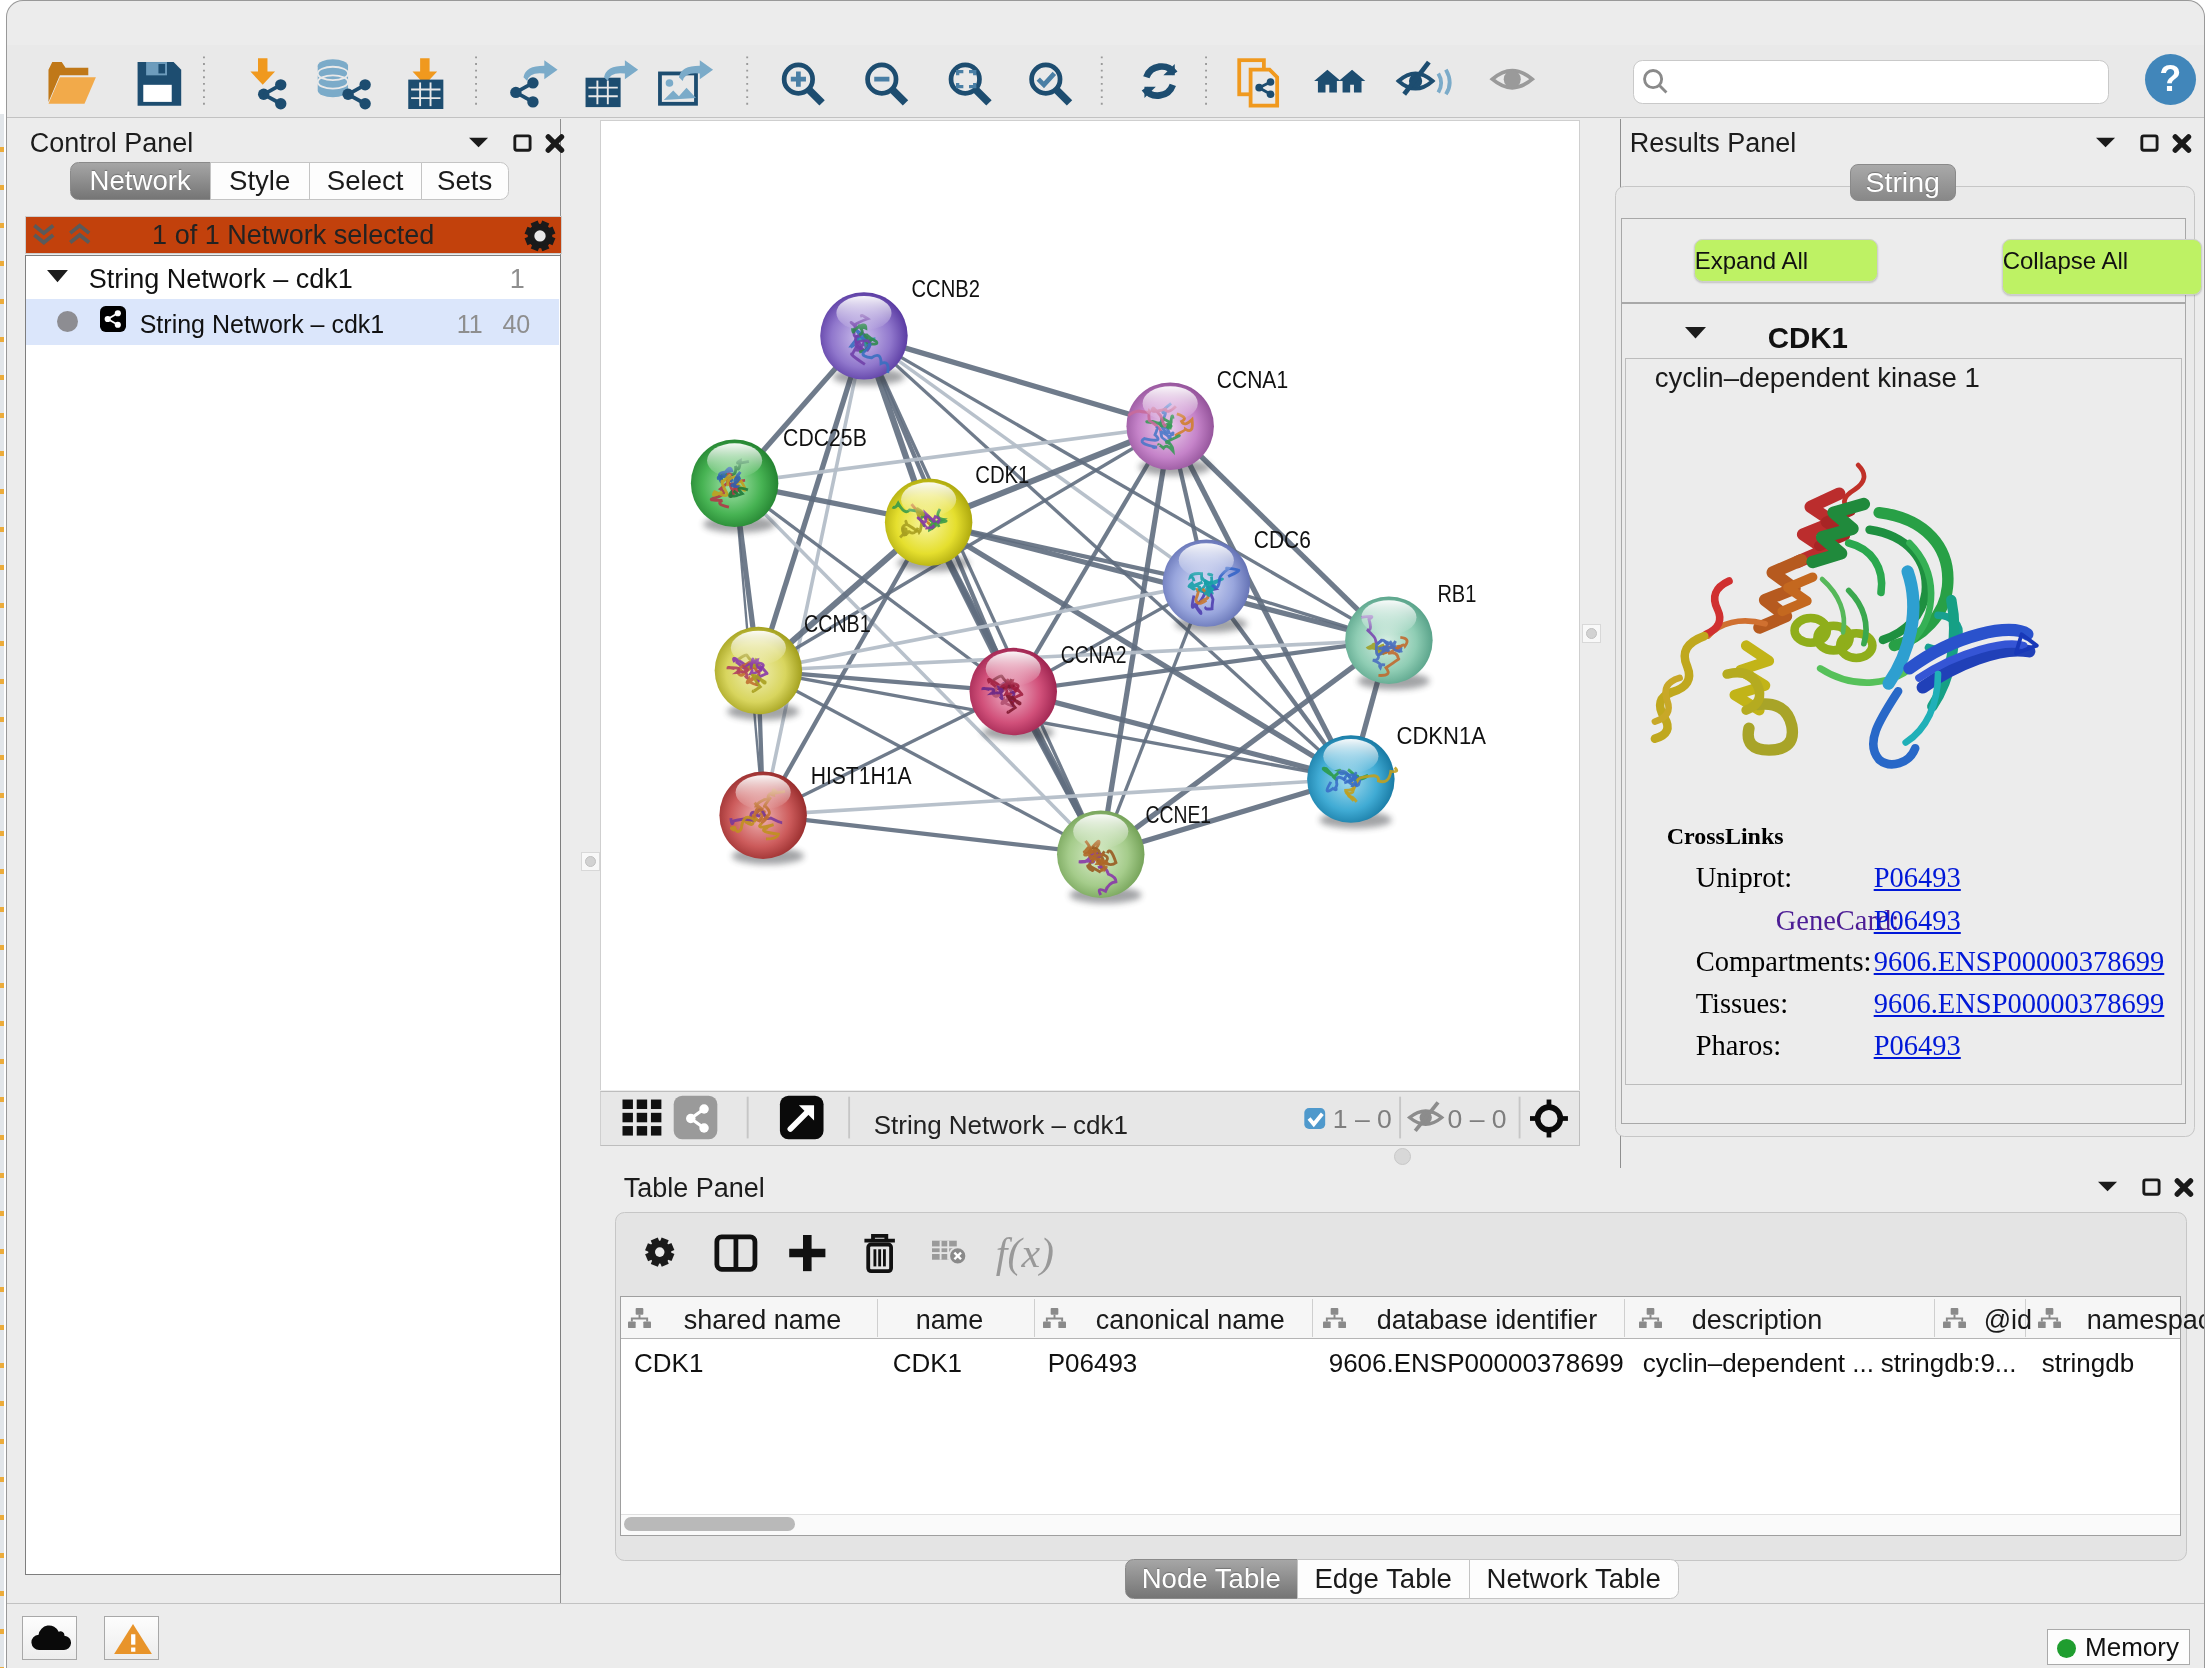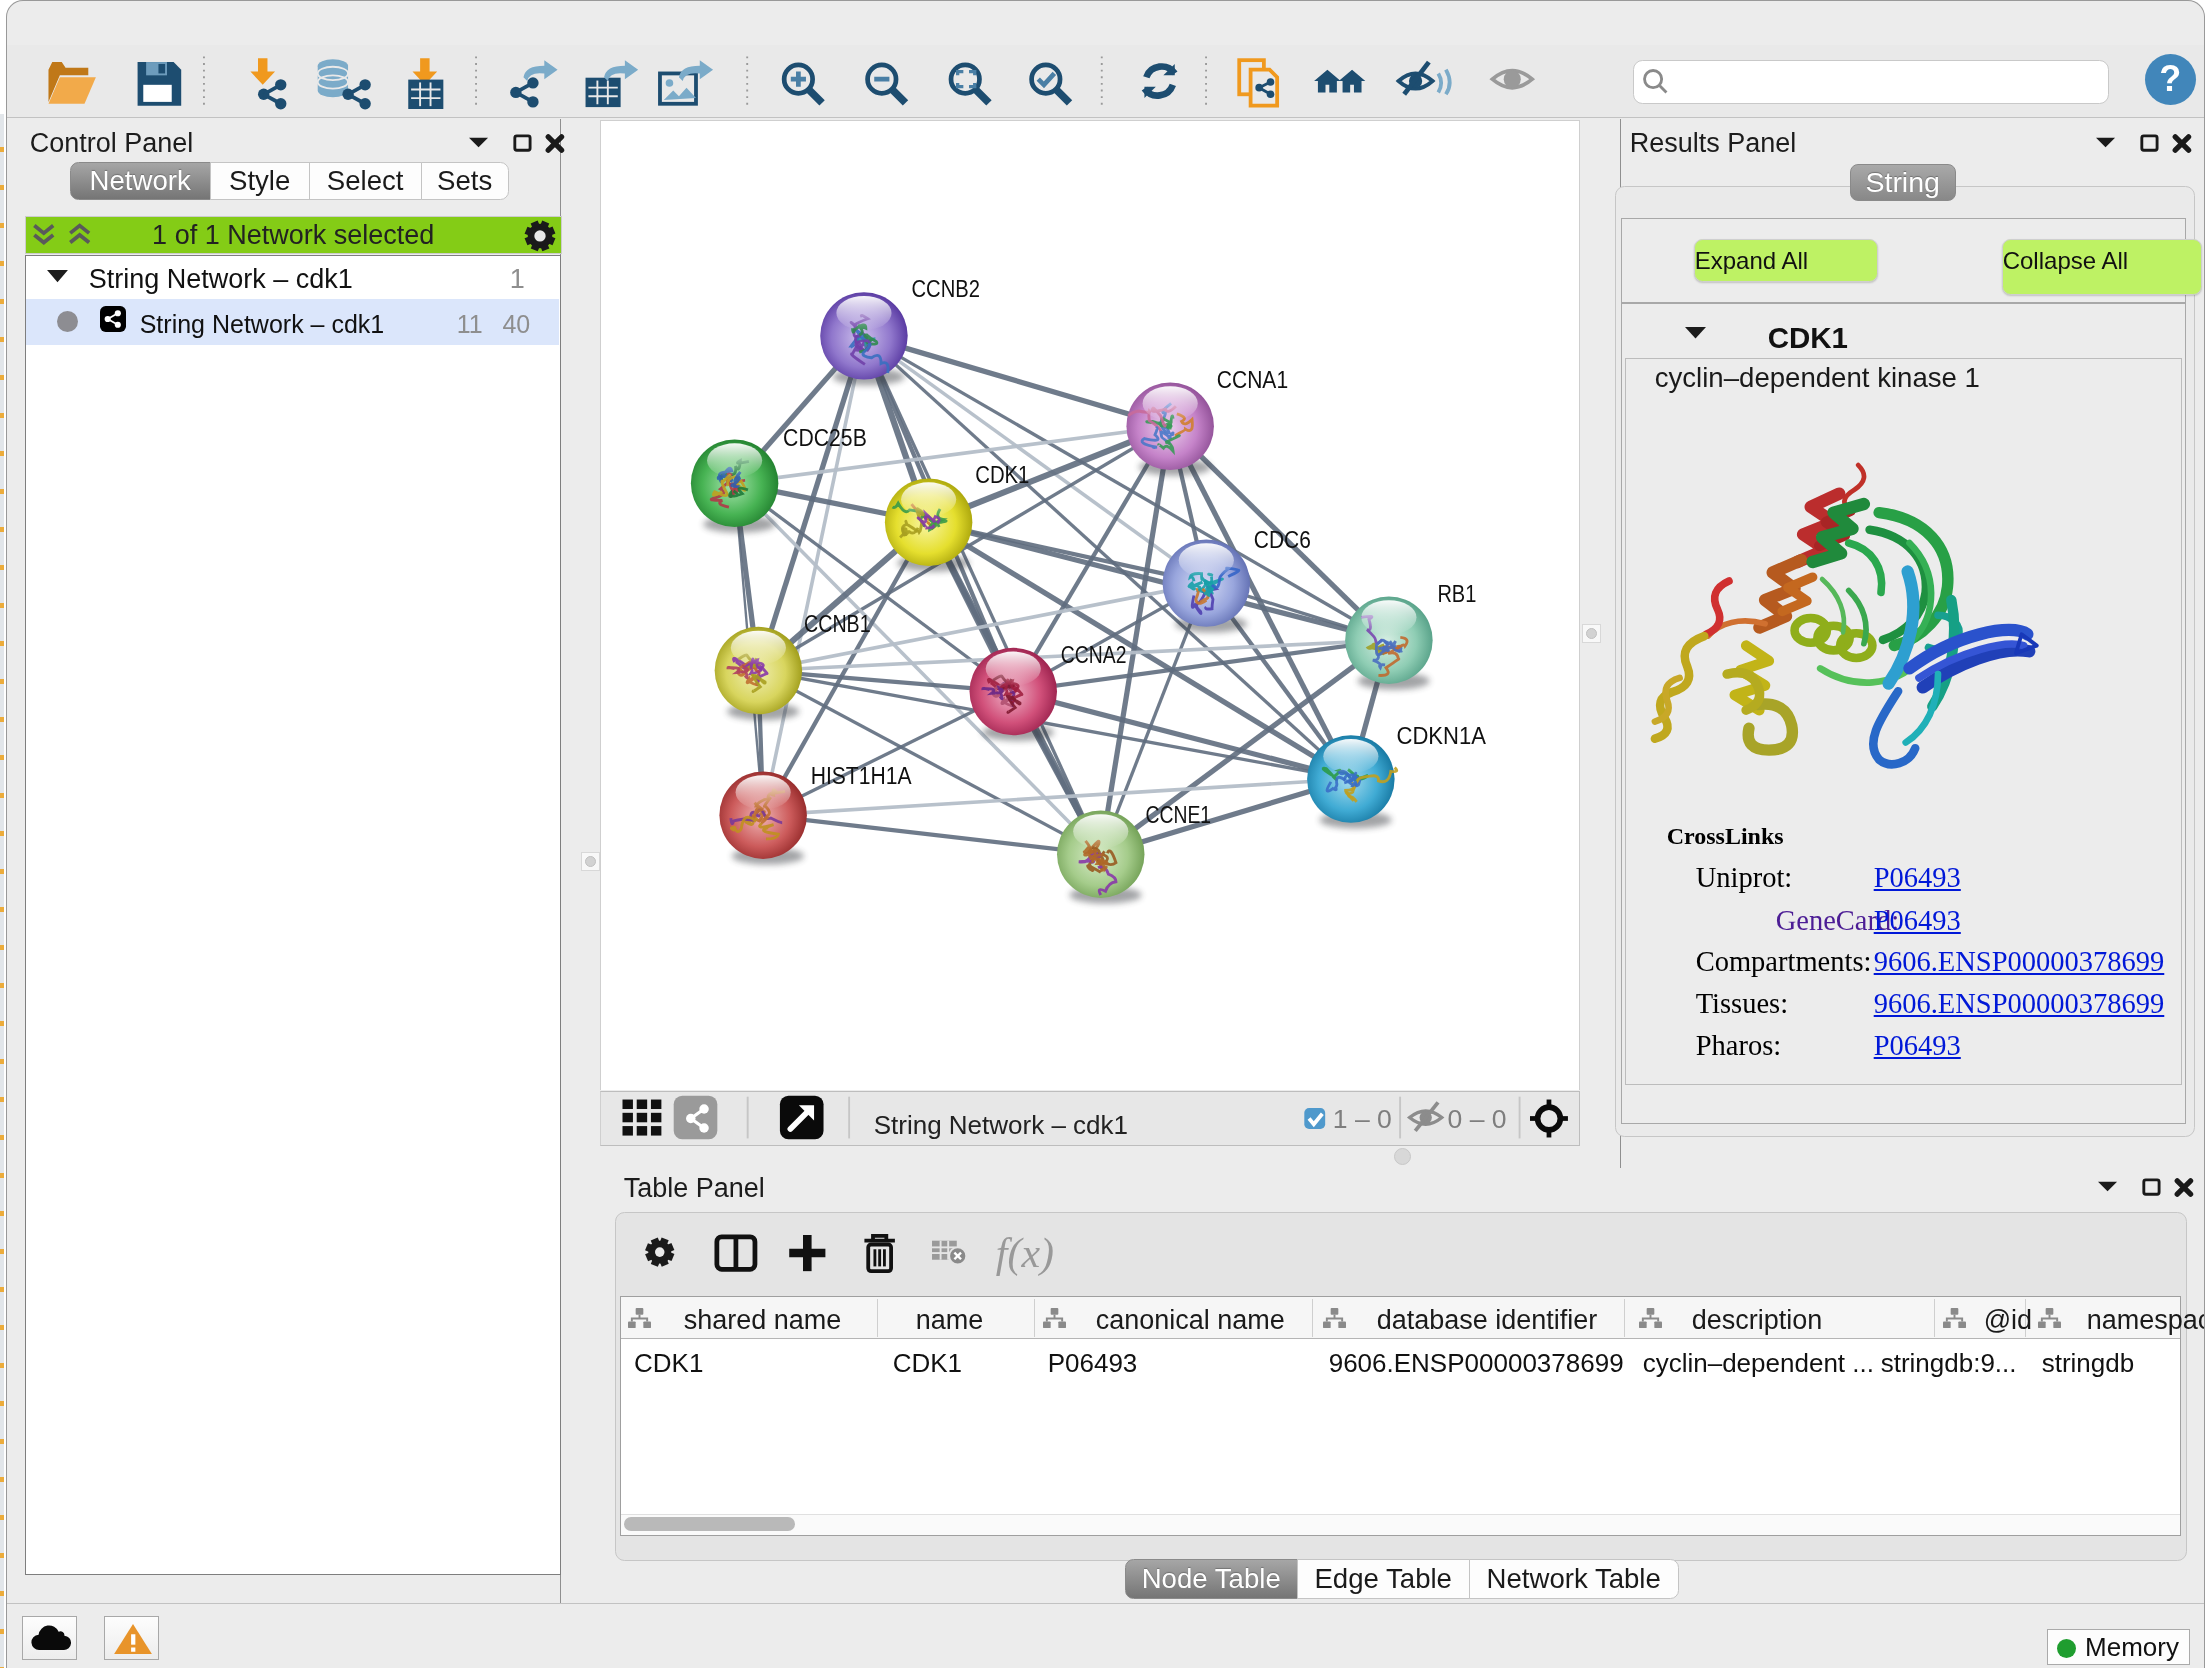--- a/index.html
+++ b/index.html
@@ -177,21 +177,21 @@
     <div class="abs ptitle" style="left:23px;top:127px">Control Panel</div>
     <svg class="abs" style="left:462px;top:133px" width="105" height="21" viewBox="0 0 110 22">
       <polygon points="0,4 20,4 10,14" fill="#1a1a1a"></polygon>
       <rect x="48" y="2" width="16" height="15" rx="2" fill="none" stroke="#1a1a1a" stroke-width="3"></rect>
       <g stroke="#1a1a1a" stroke-width="5.5" stroke-linecap="round">
         <line x1="83" y1="3" x2="97" y2="17"></line>
         <line x1="97" y1="3" x2="83" y2="17"></line>
       </g>
     </svg>
     <div class="abs" style="left:63px;top:161px"><span class="seg sel" style="width:141px;border-radius:8.6px 0 0 8.6px">Network</span><span class="seg" style="width:100px;margin-left:-1px">Style</span><span class="seg" style="width:113px;margin-left:-1px">Select</span><span class="seg" style="width:88px;margin-left:-1px;border-radius:0 8.6px 8.6px 0">Sets</span></div>
-    <div class="abs" style="left:18px;top:215px;width:537px;height:38px;background:#84cc16;border:1px solid #cccccc;font-size:27px;color:#222;text-align:center;line-height:36px">1 of 1 Network selected</div>
+    <div class="abs" style="left:18px;top:215px;width:537px;height:38px;background:#c2410c;border:1px solid #cccccc;font-size:27px;color:#222;text-align:center;line-height:36px">1 of 1 Network selected</div>
     <svg class="abs" style="left:25px;top:217px" width="67" height="34" viewBox="0 0 70 36">
       <g stroke="#5a5a5a" stroke-width="4" fill="none">
         <path d="M2,8 l10,8 10,-8 M2,18 l10,8 10,-8"></path>
         <path d="M40,16 l10,-8 10,8 M40,26 l10,-8 10,8"></path>
       </g>
     </svg>
     <svg class="abs" style="left:516px;top:217px" width="34" height="34" viewBox="0 0 36 36">
       <circle cx="18" cy="19" r="13" fill="#1a1a1a"></circle>
       <line x1="27.2" y1="22.8" x2="32.8" y2="25.1" stroke="#1a1a1a" stroke-width="8"></line>
       <line x1="21.9" y1="28.2" x2="24.2" y2="33.8" stroke="#1a1a1a" stroke-width="8"></line>

